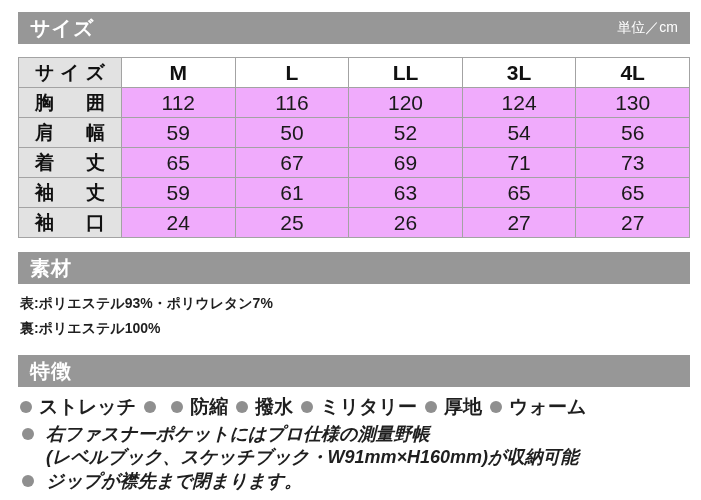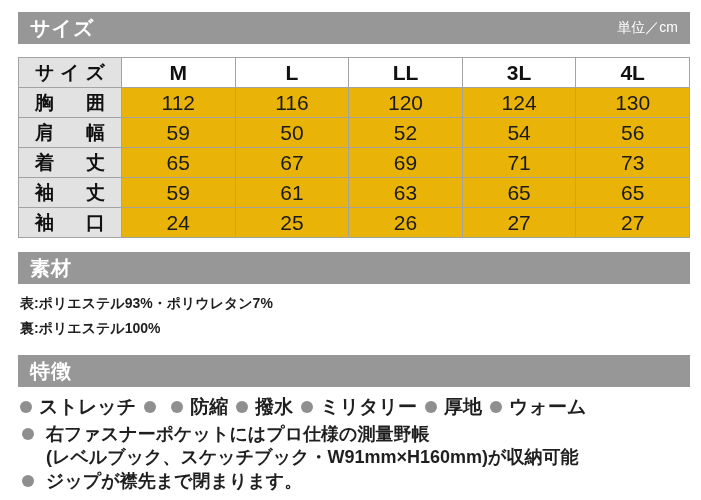--- a/index.html
+++ b/index.html
@@ -49,21 +49,21 @@
     text-align-last: justify;
     -moz-text-align-last: justify;
   }
   table.size-table th.col-head {
     background: #ffffff;
     font-weight: bold;
     font-size: 21px;
     color: #111111;
   }
   table.size-table td {
-    background: #eab308;
+    background: #f0abfc;
     font-size: 21px;
     font-weight: normal;
     color: #1a1a1a;
   }
 
   
   .section-gap { margin-top: 14px; }
   .material-lines { padding: 7px 2px 0 2px; }
   .material-line {
     font-size: 14px;
@@ -85,21 +85,21 @@
   .dot {
     width: 12px; height: 12px;
     border-radius: 50%;
     background: #8f8f8f;
     display: inline-block;
     margin-right: 7px;
     flex: 0 0 auto;
   }
   .tag-label { font-size: 19px; font-weight: bold; color: #1f1f1f; }
 
-  ul.bullet-list { list-style: none; margin-top: 3px; }
+  ul.bullet-list { list-style: none; margin-top: 3px; font-style: italic; }
   ul.bullet-list li {
     position: relative;
     padding-left: 26px;
     font-size: 18px;
     font-weight: 600;
     line-height: 23px;
     color: #1f1f1f;
     white-space: pre-line;
     margin-top: 1px;
   }

